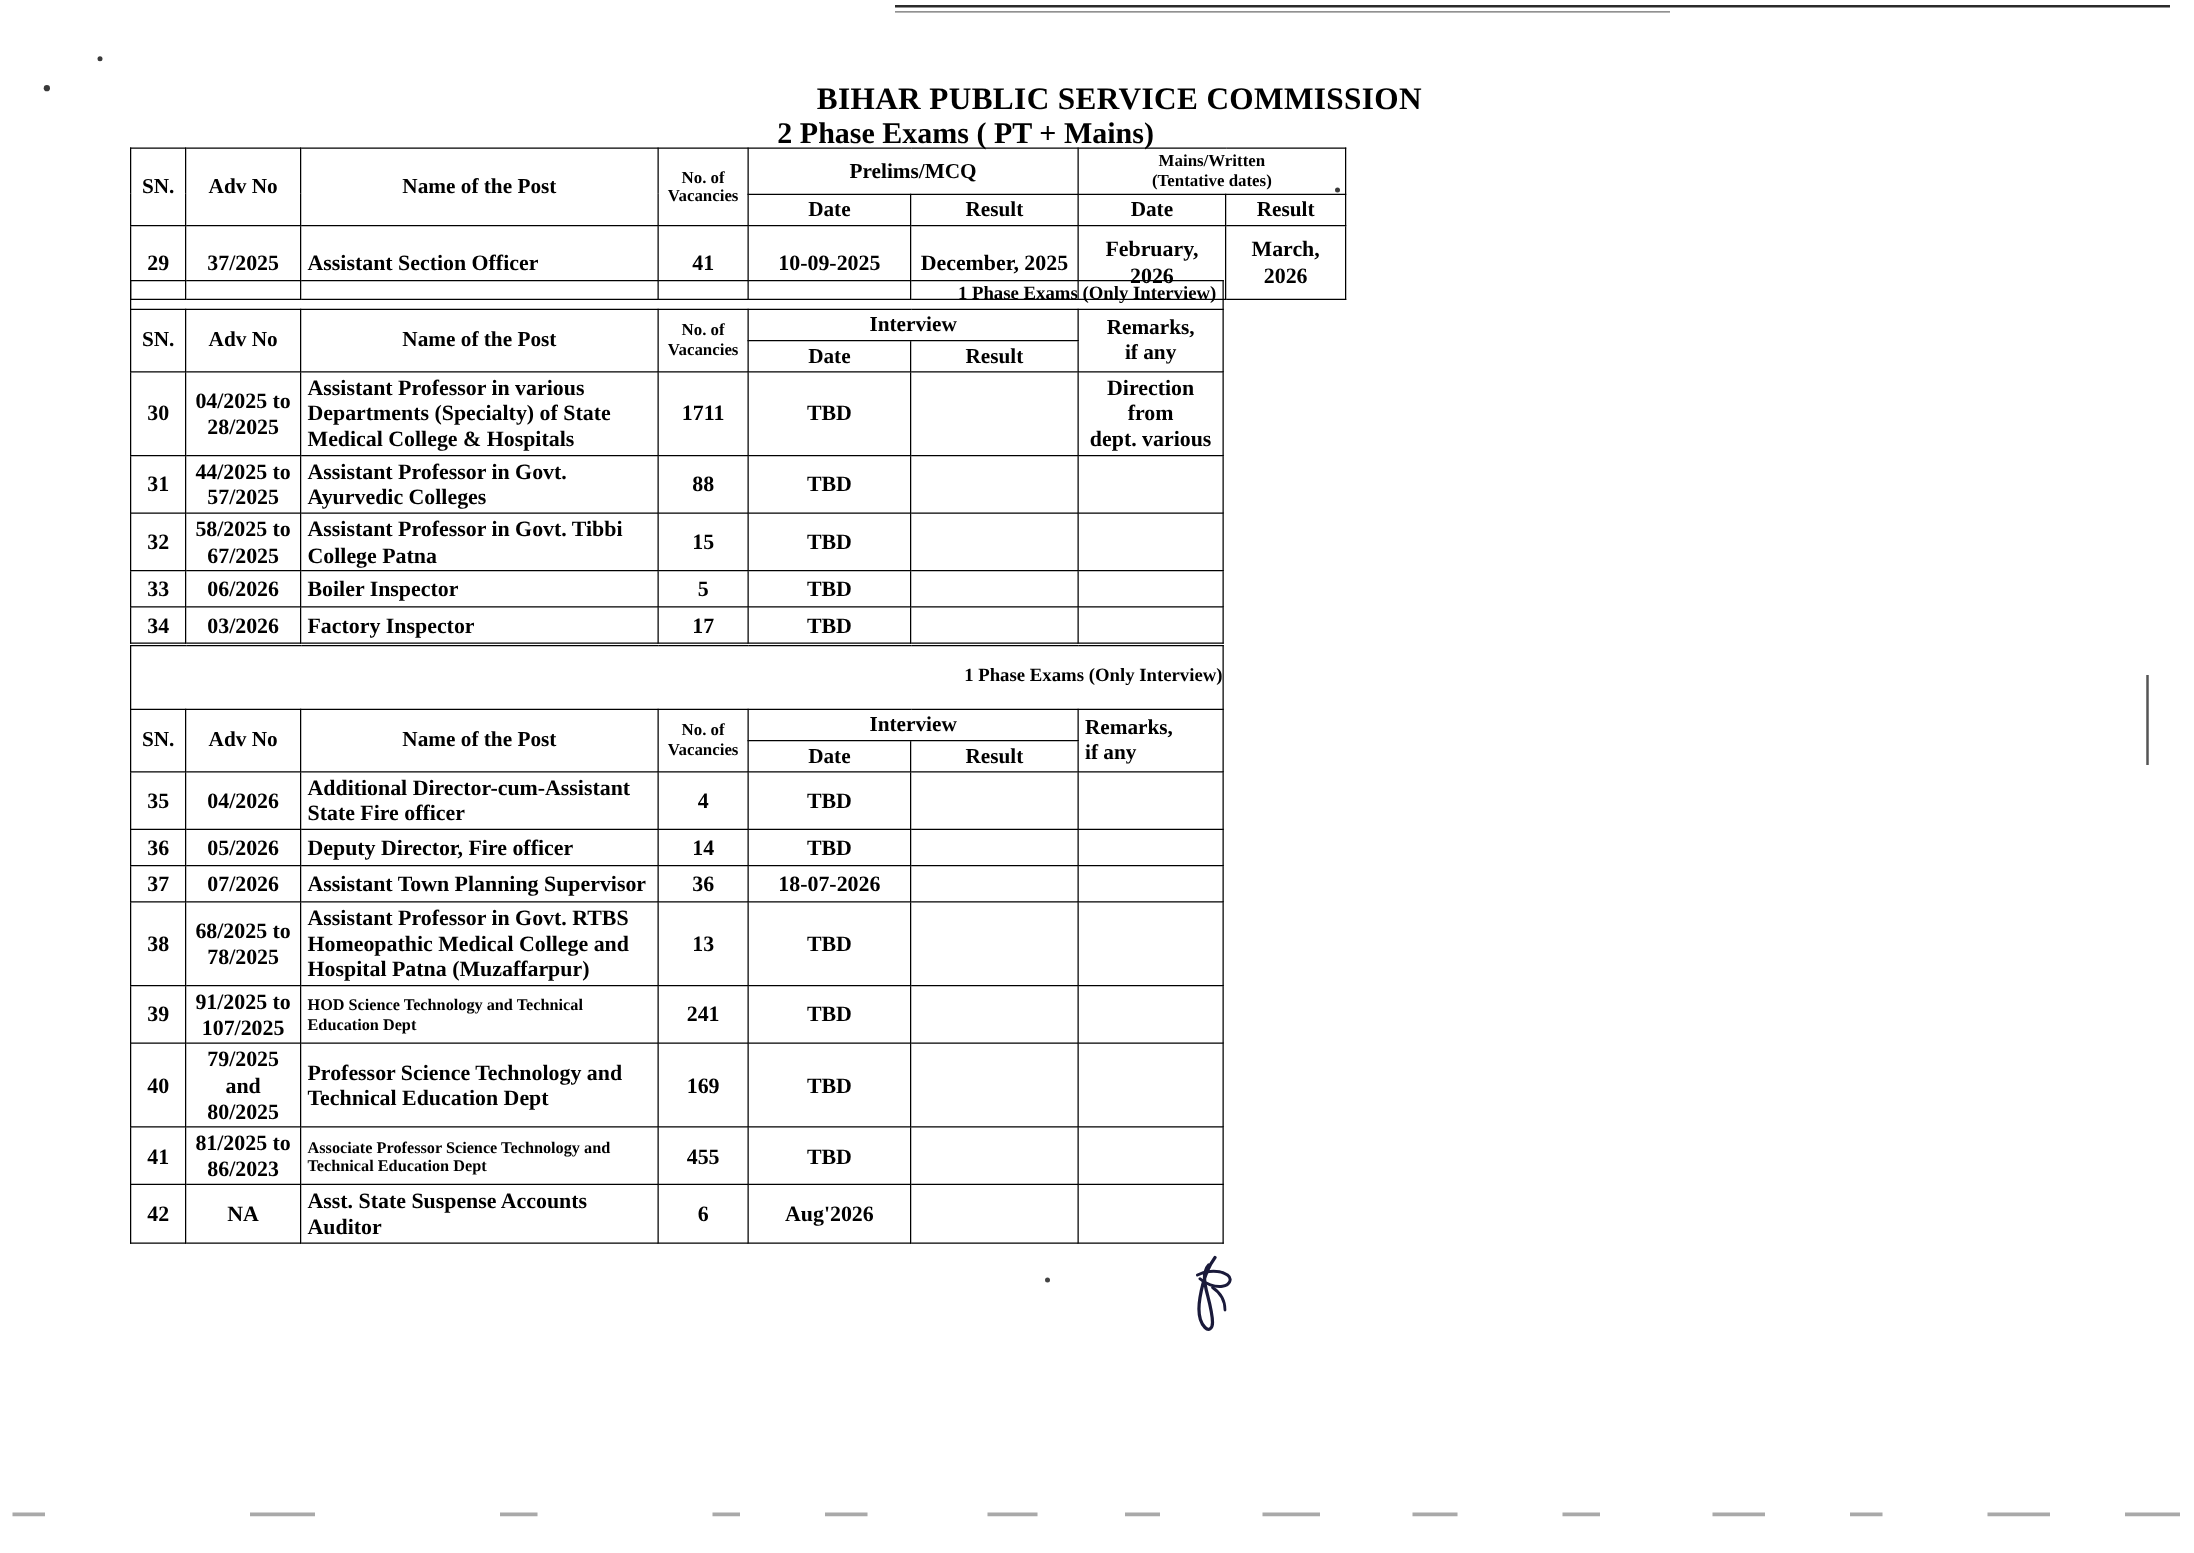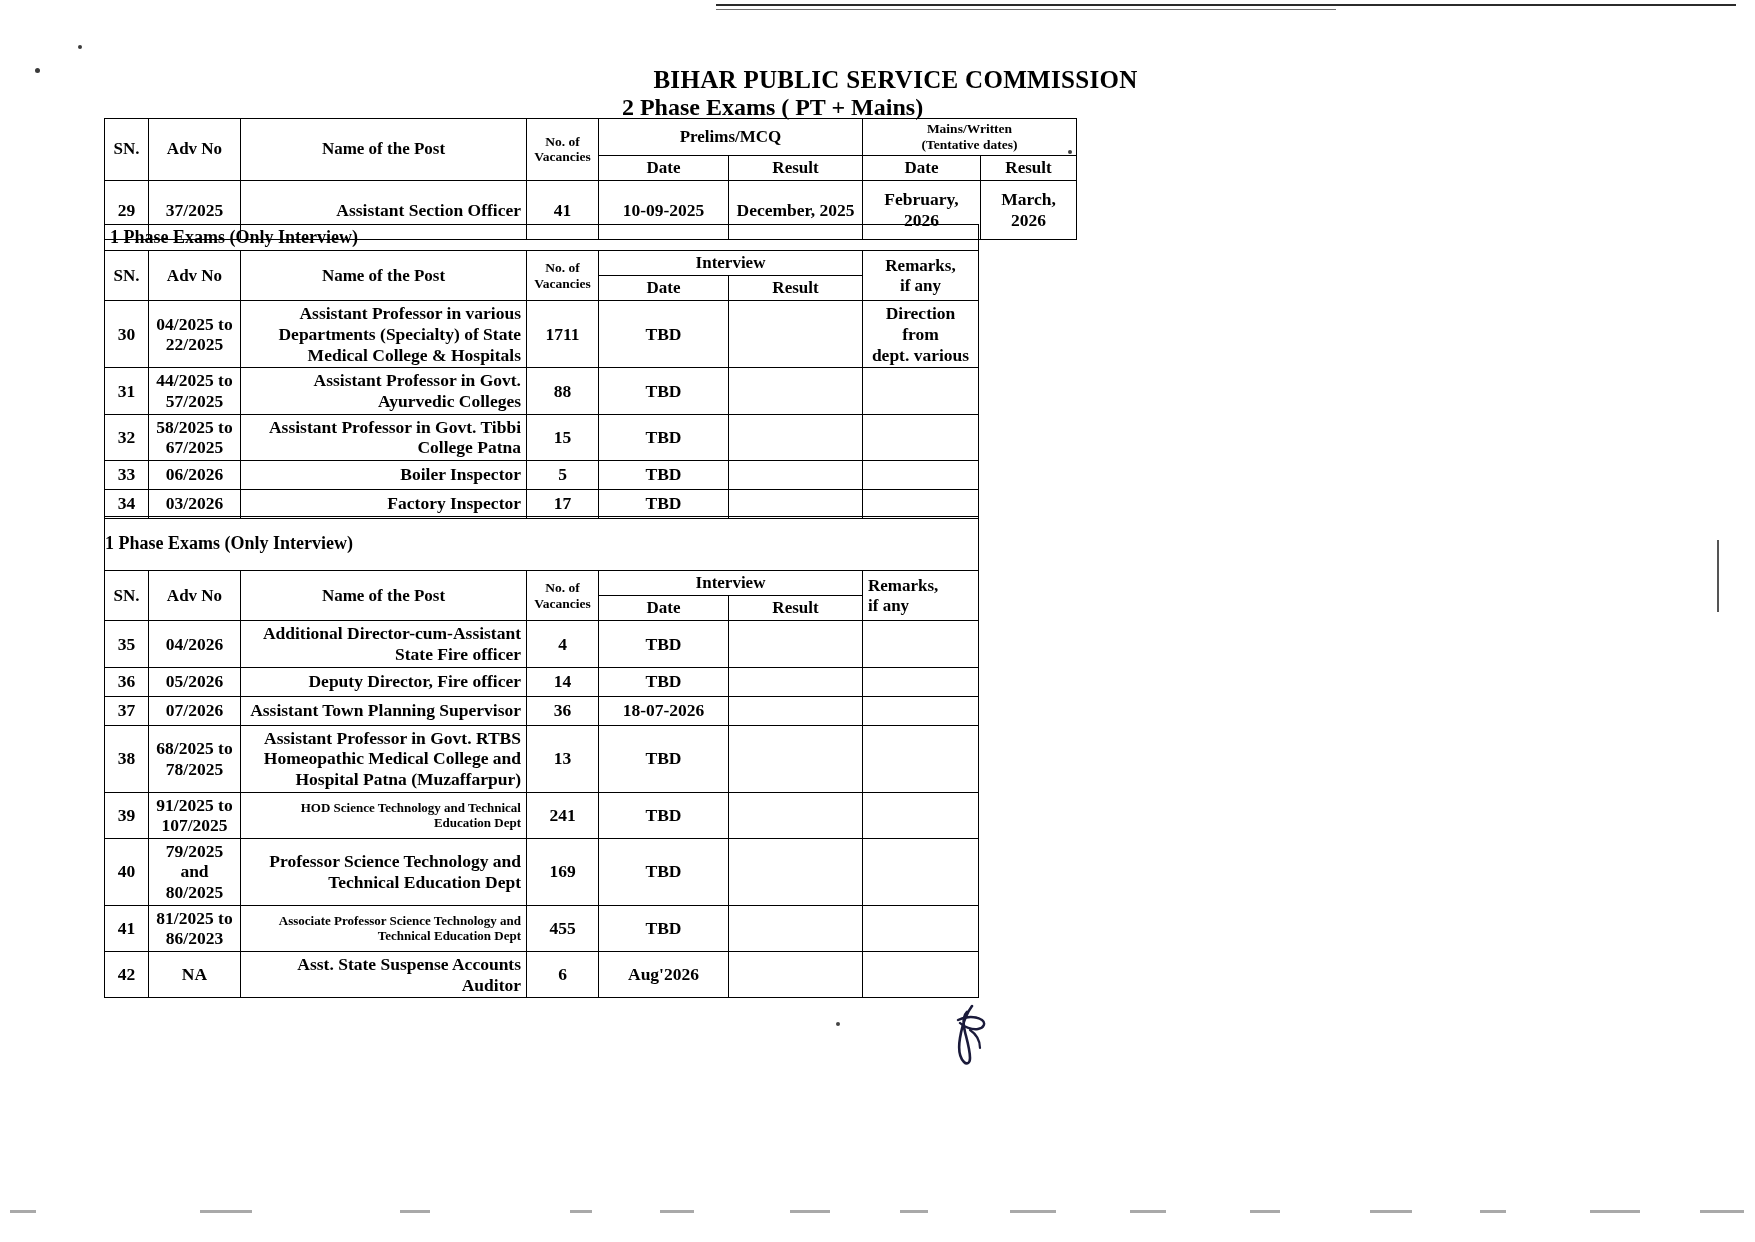--- a/index.html
+++ b/index.html
@@ -132,27 +132,27 @@
     line-height: 1.15;
   }
   .hdr-mid {
     font-size: 17px;
     text-align: center;
   }
   .hdr-left {
     text-align: left;
   }
   .band {
-    text-align: left;
-    font-size: 18px;
+    text-align: right;
+    font-size: 15px;
     font-weight: bold;
     padding: 9px 0;
   }
   .cell-post {
-    text-align: right;
+    text-align: left;
     padding-left: 7px;
   }
   .cell-ctr { text-align: center; }
   .row-tall td { height: 54px; }
   .row-mid td  { height: 38px; }
   .row-slim td { height: 24px; }
 
   .tbl1 { left: 104px; top: 118px; }
   .tbl2 { left: 104px; top: 224px; }
   .tbl3 { left: 104px; top: 516px; }
@@ -261,21 +261,21 @@
       </tr>
       <tr>
         <td class="hdr-mid">Date</td>
         <td class="hdr-mid">Result</td>
       </tr>
 
       <tr class="row-tall">
         <td class="cell-ctr">30</td>
         <td class="cell-ctr">
           <span>04/2025 to</span><br>
-          <span>22/2025</span>
+          <span>28/2025</span>
         </td>
         <td class="cell-post">Assistant Professor in various Departments (Specialty) of State Medical College &amp; Hospitals</td>
         <td class="cell-ctr">1711</td>
         <td class="cell-ctr">TBD</td>
         <td class="cell-ctr"></td>
         <td class="cell-ctr">
           <span>Direction from</span><br>
           <span>dept. various</span>
         </td>
       </tr>

